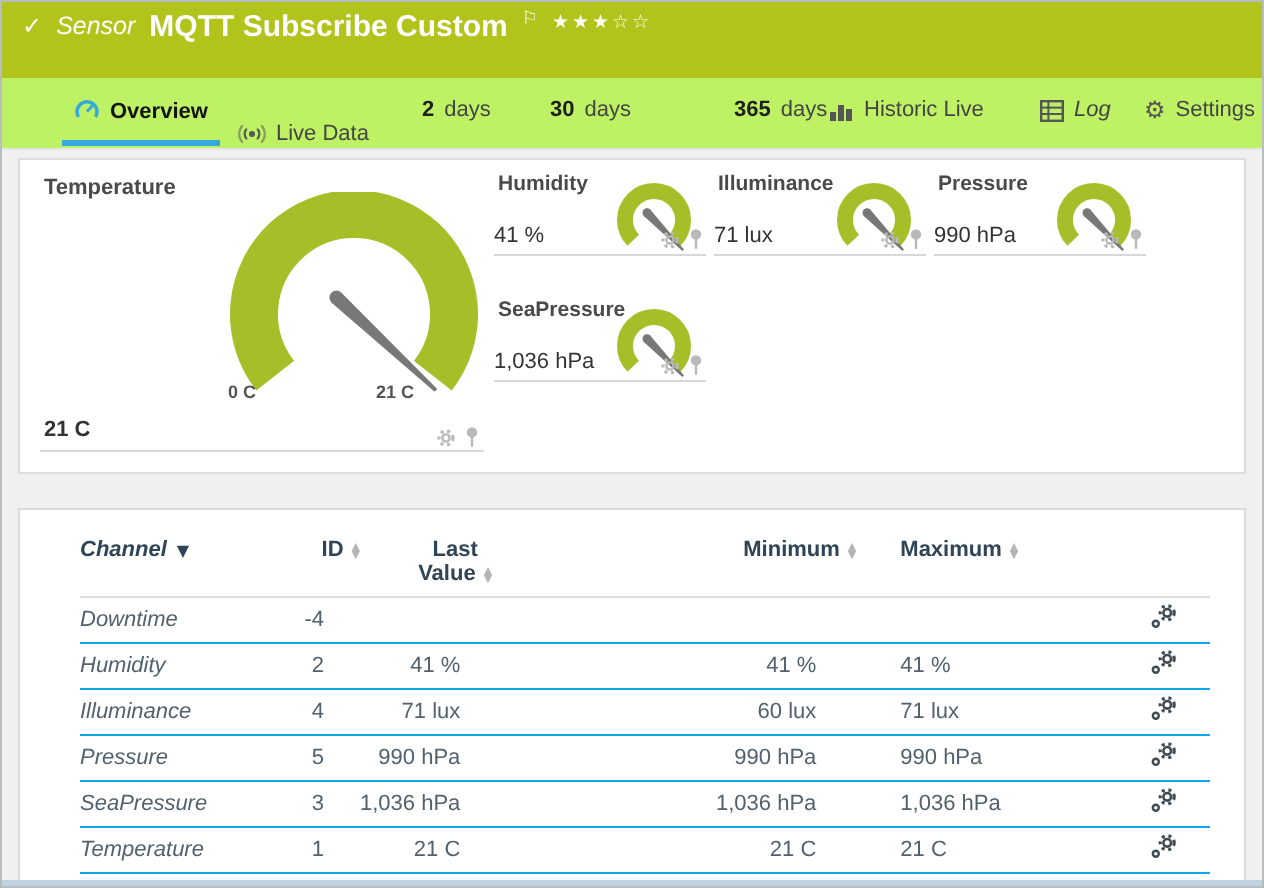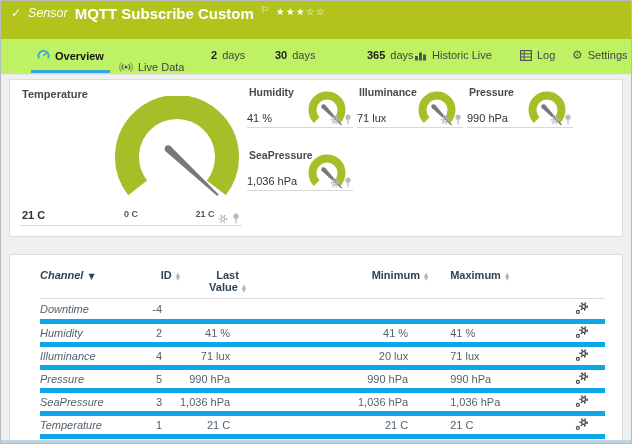--- a/index.html
+++ b/index.html
@@ -33,39 +33,39 @@
 
   
   .gpanel { position:absolute; left:8px; right:8px; top:78px; height:158px;
             background:#fff; border:1px solid #dcdcdc; }
   .bigtile { position:absolute; left:10px; top:6px; width:222px; height:140px;
              border-bottom:1px solid #d8d8d8; }
   .gl { position:absolute; top:2px; left:2px; font-size:11px; font-weight:bold; color:#4a4a4a; }
   .bgsvg { position:absolute; top:10px; left:0; line-height:0; }
   .gval { position:absolute; left:2px; bottom:4px; font-size:11px; color:#333; }
   .bigtile .gval { font-weight:bold; }
-  .smin, .smax { position:absolute; bottom:6px; width:34px; text-align:center;
+  .smin, .smax { position:absolute; bottom:24px; width:34px; text-align:left;
                  font-size:9px; font-weight:bold; color:#555; }
   .smin { left:94px; } .smax { left:168px; }
   .gicons { position:absolute; right:2px; bottom:1px; display:flex; gap:4px; align-items:flex-end; line-height:0; cursor:pointer; }
   .stile { position:absolute; width:106px; height:42px; border-bottom:1px solid #d8d8d8; }
   .stile .gl { top:0; font-size:10.5px; }
   .stile .gsvg { position:absolute; left:58px; top:2px; line-height:0; }
   .stile .gval { bottom:3px; left:0; }
   .stile .gicons { right:1px; bottom:2px; }
 
   
   .tpanel { position:absolute; left:8px; right:8px; top:253px; height:188px;
             background:#fff; border:1px solid #dcdcdc; border-bottom:none; overflow:hidden; }
   table { border-collapse:collapse; margin:14px 0 0 30px; table-layout:fixed; }
   col.w0{width:105px} col.w1{width:35px} col.w2{width:70px}
   col.w3{width:175px} col.w4{width:115px} col.w5{width:40px}
   th { font-size:11px; font-weight:bold; color:var(--thc); vertical-align:top;
        padding-bottom:5px; border-bottom:1px solid #dcdcdc; white-space:nowrap; cursor:pointer; }
-  td { font-size:11px; color:#52616d; height:23px; border-bottom:5px solid #0ea5e9; white-space:nowrap; }
+  td { font-size:11px; color:#52616d; height:23px; border-bottom:1px solid #0ea5e9; white-space:nowrap; }
   .c0 { text-align:left;font-style:italic; }
   .c1 { text-align:right; } td.c1 { padding-right:18px; }
   th.c2 { text-align:center; } td.c2 { text-align:right; padding-right:45px; }
   .c3 { text-align:right; } th.c3 { padding-right:22px; } td.c3 { padding-right:42px; }
   .c4 { text-align:left; } th.c4 { padding-right:4px; }  td.c4 { padding-right:19px; }
   .c5 { text-align:left; padding-left:10px; }
   .sorts { display:inline-block; vertical-align:-1px; margin-left:4px; color:#b5b5b5;
            font-size:5.5px; line-height:4px; font-family:"DejaVu Sans",sans-serif; }
   .sorts span { display:block; }
   .sortedmark { color:var(--thc); font-size:8px; margin-left:5px; font-family:"DejaVu Sans",sans-serif; }
@@ -125,21 +125,21 @@
       <div class="tab" style="left: 413px;">
         <span class="ticon">
           <svg width="13" height="11" viewBox="0 0 13 11">
             <rect x="1" y="6" width="3" height="4.5" fill="#555"></rect>
             <rect x="5" y="2.5" width="3" height="8" fill="#555"></rect>
             <rect x="9" y="4.5" width="3" height="6" fill="#555"></rect>
           </svg>
         </span>
         <span class="tlabel">Historic Live</span>
       </div>
-      <div class="tab" style="left: 519px;">
+      <div class="tab" style="left: 519px; font-style: italic;">
         <span class="ticon">
           <svg width="12" height="11" viewBox="0 0 12 11">
             <rect x="0.6" y="0.6" width="10.8" height="9.8" fill="none" stroke="#555" stroke-width="1.2"></rect>
             <line x1="0.6" y1="3.8" x2="11.4" y2="3.8" stroke="#555" stroke-width="1"></line>
             <line x1="0.6" y1="7" x2="11.4" y2="7" stroke="#555" stroke-width="1"></line>
             <line x1="4.2" y1="0.6" x2="4.2" y2="10.4" stroke="#555" stroke-width="1"></line>
           </svg>
         </span>
         <span class="tlabel">Log</span>
       </div>
@@ -295,21 +295,21 @@
             <td class="c5"><span class="chicon"><svg width="14" height="13" viewBox="0 0 14 13">
                   <circle cx="8.6" cy="4.4" r="1.9" fill="none" stroke="#3f4a52" stroke-width="1.3"></circle>
                   <circle cx="8.6" cy="4.4" r="3.5" fill="none" stroke="#3f4a52" stroke-width="1.6" stroke-dasharray="1.5 1.9"></circle>
                   <circle cx="2.9" cy="9.9" r="1.5" fill="none" stroke="#3f4a52" stroke-width="1.2"></circle>
                 </svg></span></td>
           </tr>
           <tr>
             <td class="c0">Illuminance</td>
             <td class="c1">4</td>
             <td class="c2">71 lux</td>
-            <td class="c3">20 lux</td>
+            <td class="c3">60 lux</td>
             <td class="c4">71 lux</td>
             <td class="c5"><span class="chicon"><svg width="14" height="13" viewBox="0 0 14 13">
                   <circle cx="8.6" cy="4.4" r="1.9" fill="none" stroke="#3f4a52" stroke-width="1.3"></circle>
                   <circle cx="8.6" cy="4.4" r="3.5" fill="none" stroke="#3f4a52" stroke-width="1.6" stroke-dasharray="1.5 1.9"></circle>
                   <circle cx="2.9" cy="9.9" r="1.5" fill="none" stroke="#3f4a52" stroke-width="1.2"></circle>
                 </svg></span></td>
           </tr>
           <tr>
             <td class="c0">Pressure</td>
             <td class="c1">5</td>

